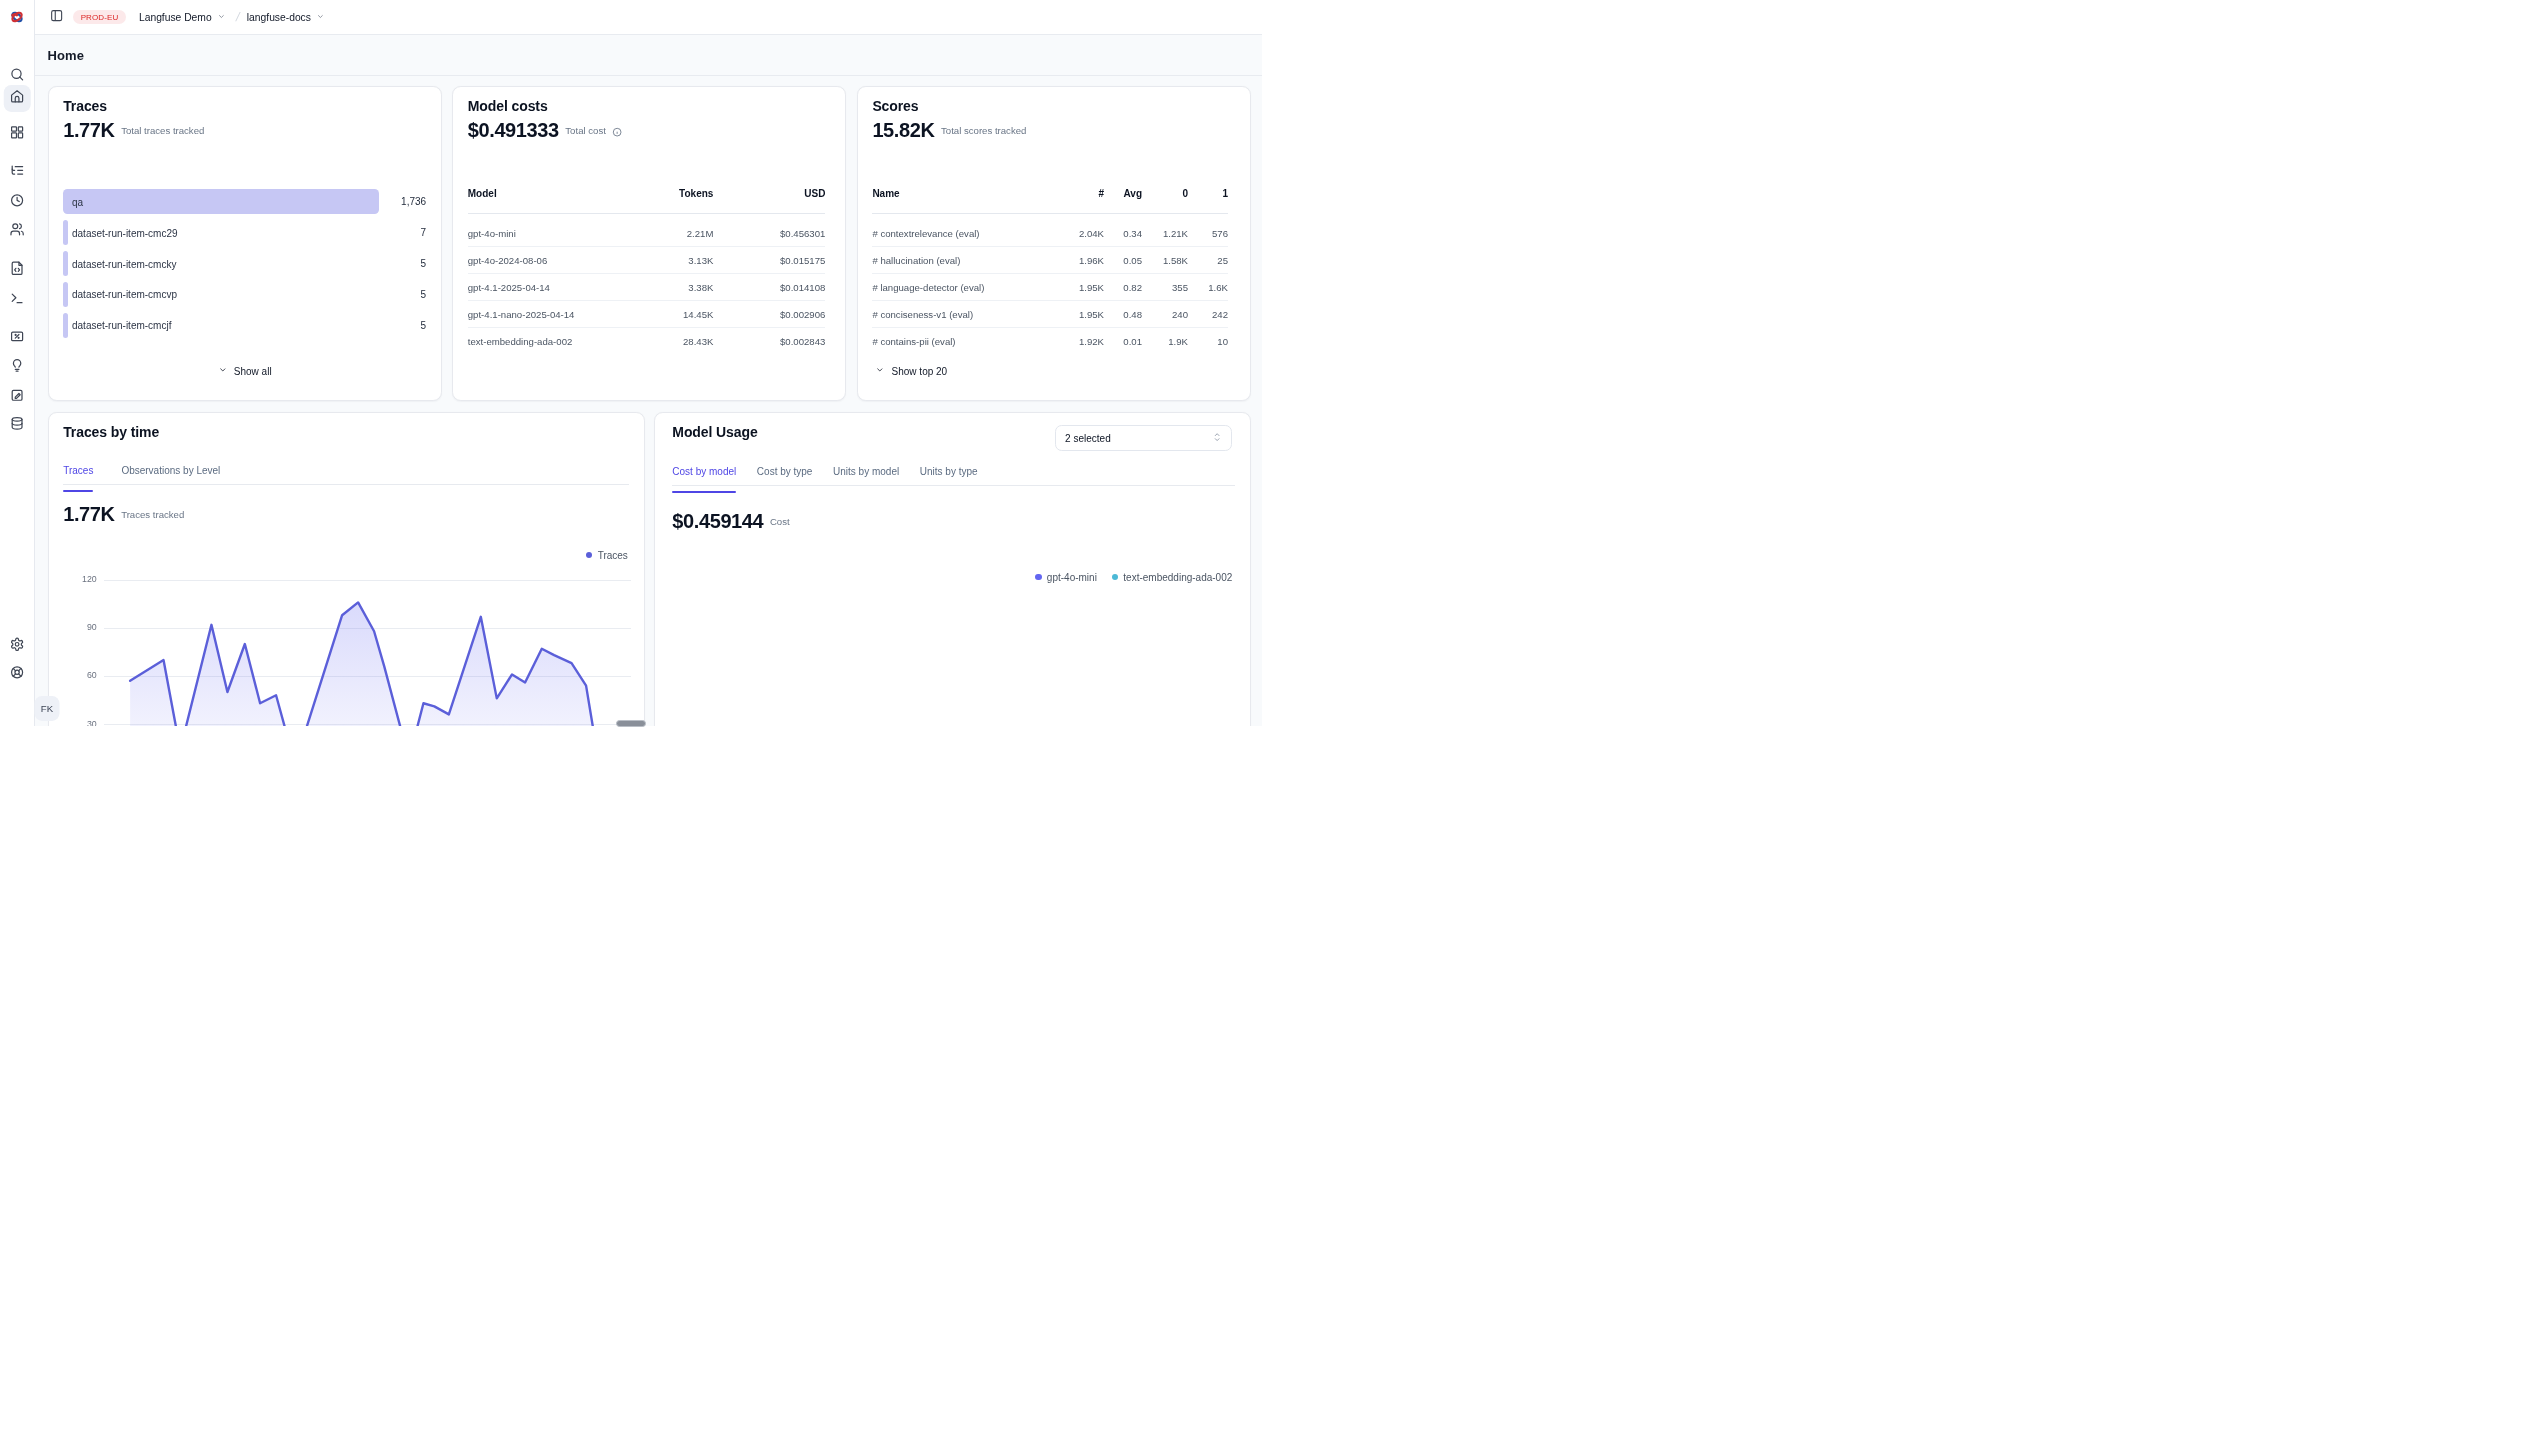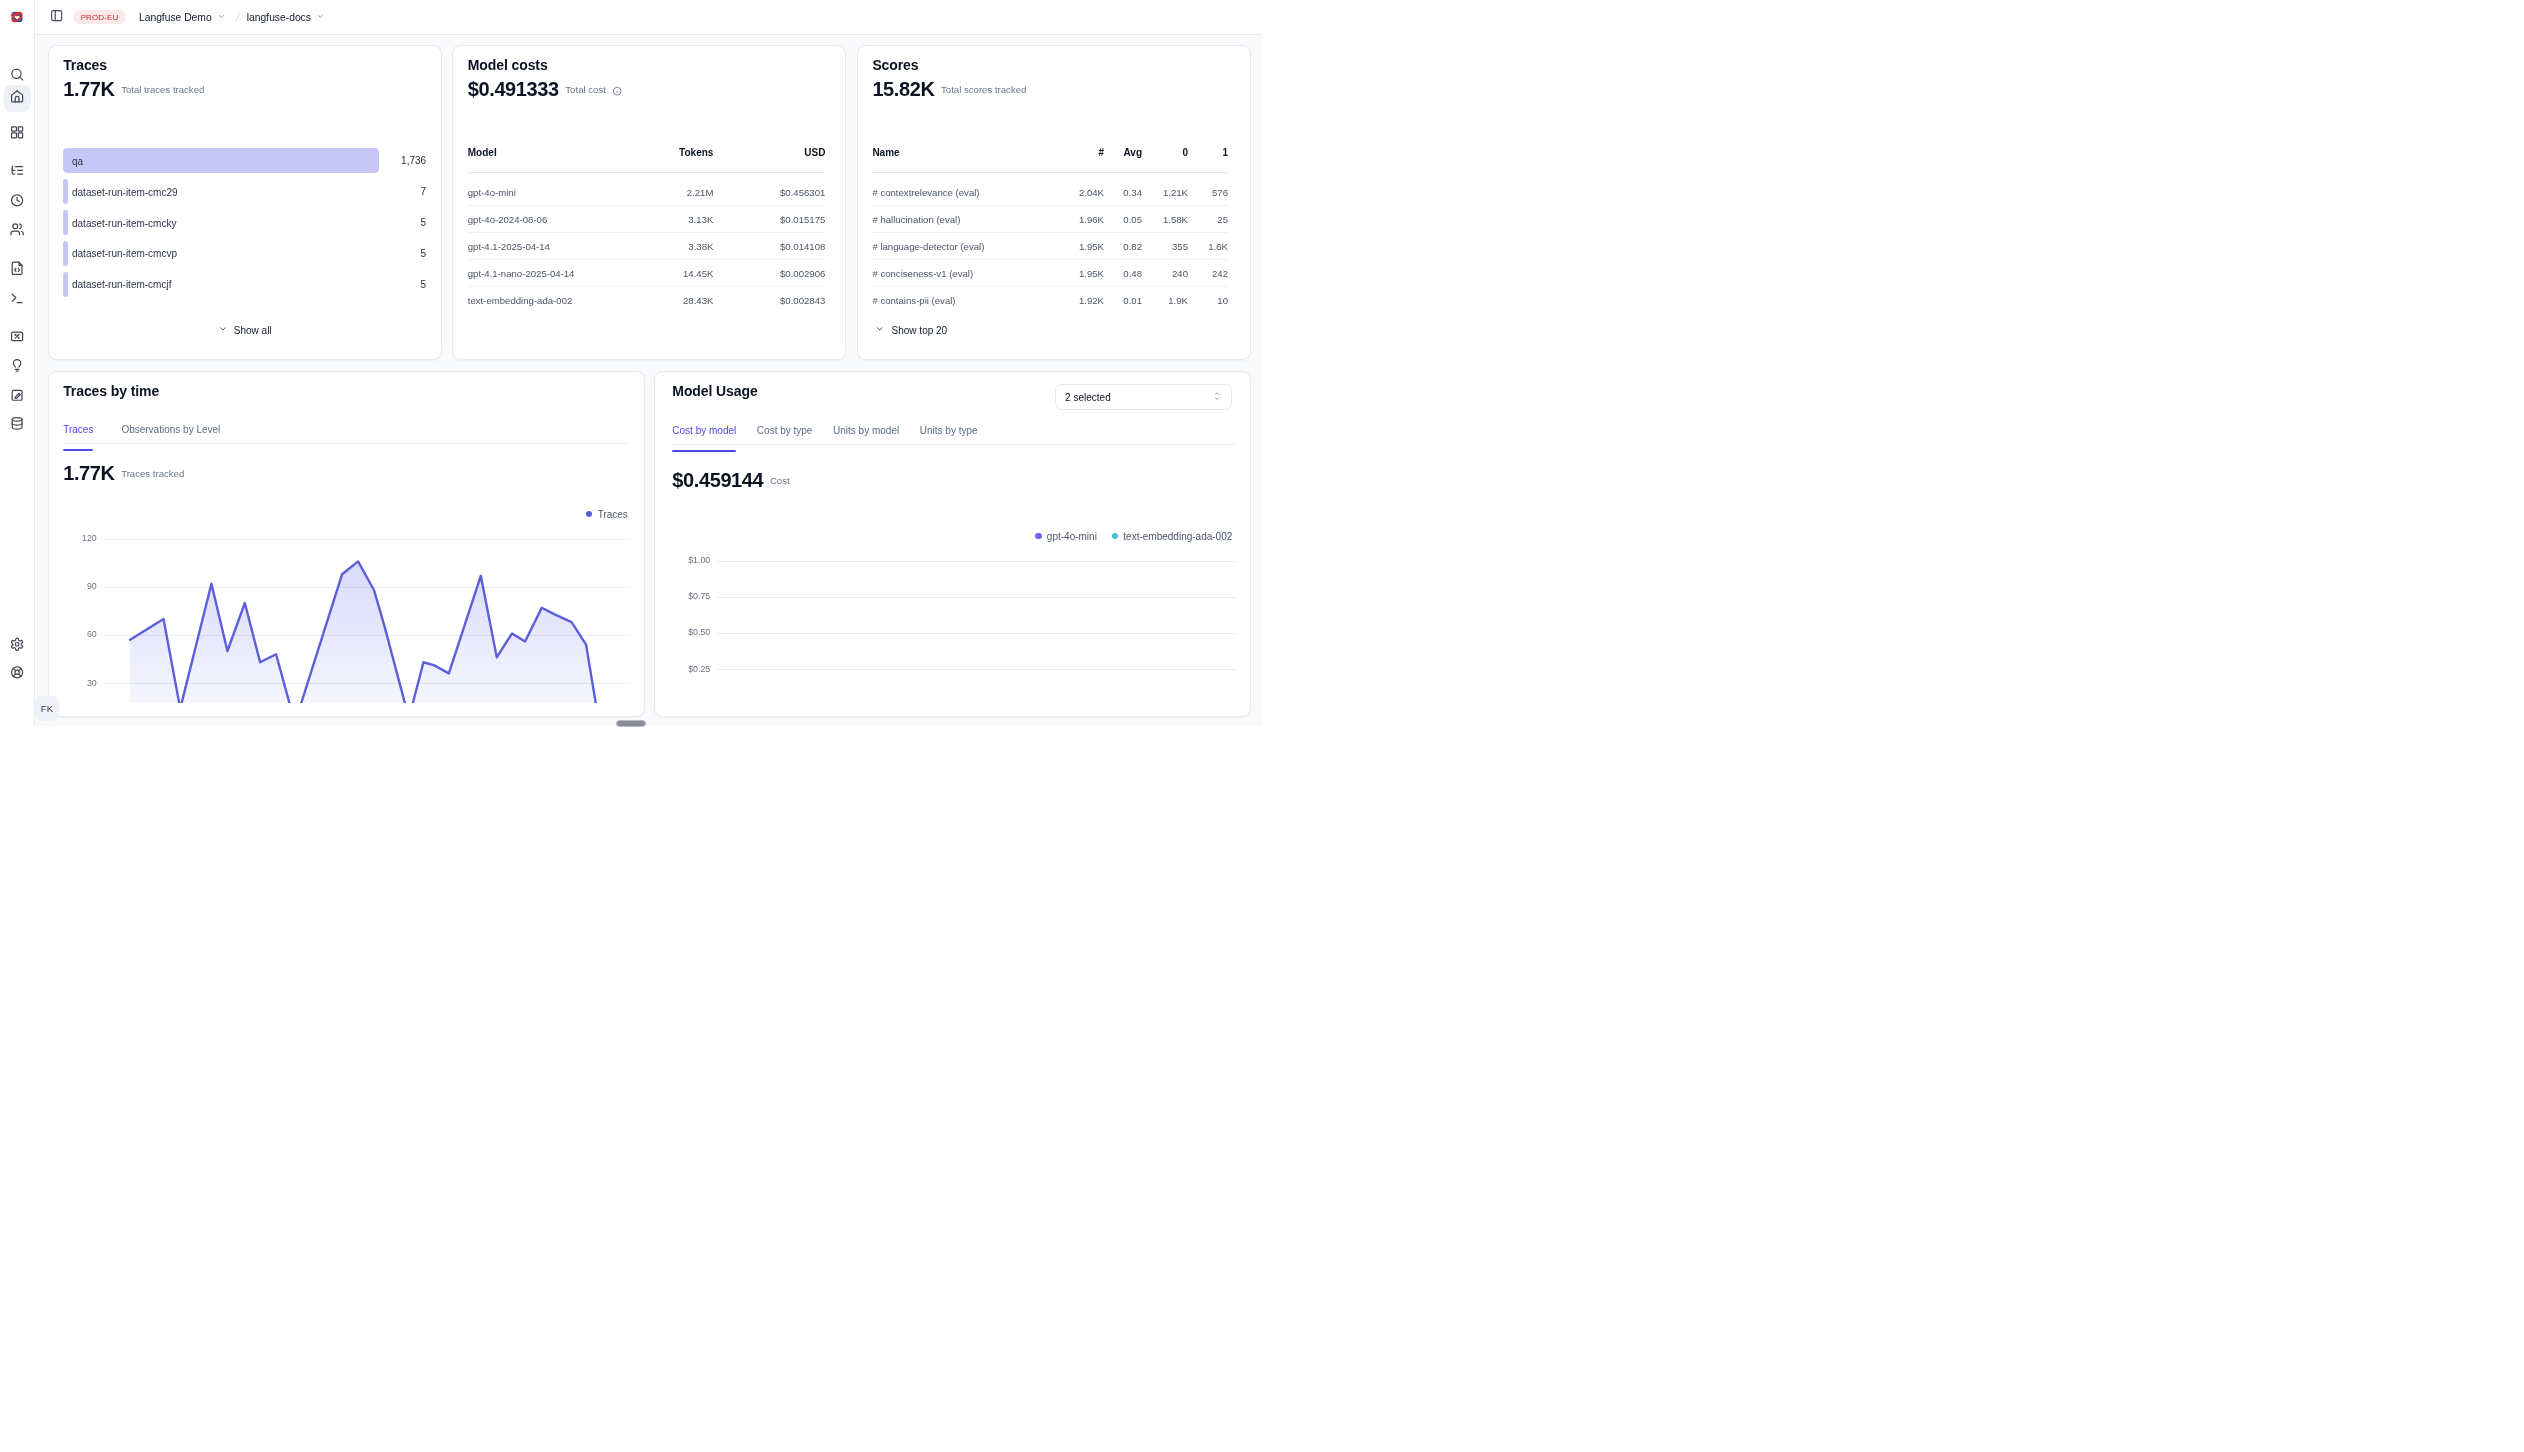--- a/index.html
+++ b/index.html
@@ -234,20 +234,23 @@
         <span class="slash">/</span>
         <div class="crumb-btn" style="margin-left:0">
           <span>langfuse-docs</span>
           <span class="chev"><svg viewBox="0 0 24 24">
                 <path d="m6 9 6 6 6-6"></path>
               </svg></span>
         </div>
       </div>
     </header>
 
+    <div class="band">
+      <h1>Home</h1>
+    </div>
 
     <div class="content">
 
       <div class="grid3">
 
         <section class="card r1">
           <div class="card-title">Traces</div>
           <div class="metric" style="top:32px">
             <span class="num">1.77K</span>
             <span class="lbl">Total traces tracked</span>
@@ -471,30 +474,20 @@
           <div class="legend" style="top:159px; right:17.7px">
             <span class="litem">
               <span class="ldot" style="background: rgb(99, 102, 241);"></span>
               <span>gpt-4o-mini</span>
             </span>
             <span class="litem">
               <span class="ldot" style="background: rgb(76, 185, 214);"></span>
               <span>text-embedding-ada-002</span>
             </span>
           </div>
-          <div class="chart" id="usage-chart" style="top:173px; left:17.7px; right:14px; height:147px">
-              <div class="gline" style="top: 16px; left: 46px;"></div>
-              <div class="gtick" style="top: 10.3px; left: 2.9px;">$1.00</div>
-              <div class="gline" style="top: 52px; left: 46px;"></div>
-              <div class="gtick" style="top: 46px; left: 2.9px;">$0.75</div>
-              <div class="gline" style="top: 88px; left: 46px;"></div>
-              <div class="gtick" style="top: 82px; left: 2.9px;">$0.50</div>
-              <div class="gline" style="top: 124px; left: 46px;"></div>
-              <div class="gtick" style="top: 119px; left: 2.9px;">$0.25</div>
-            </div>
         </section>
       </div>
 
     </div>
   </div>
 </div>
 
 <div class="scroll-thumb"></div>
 
 

